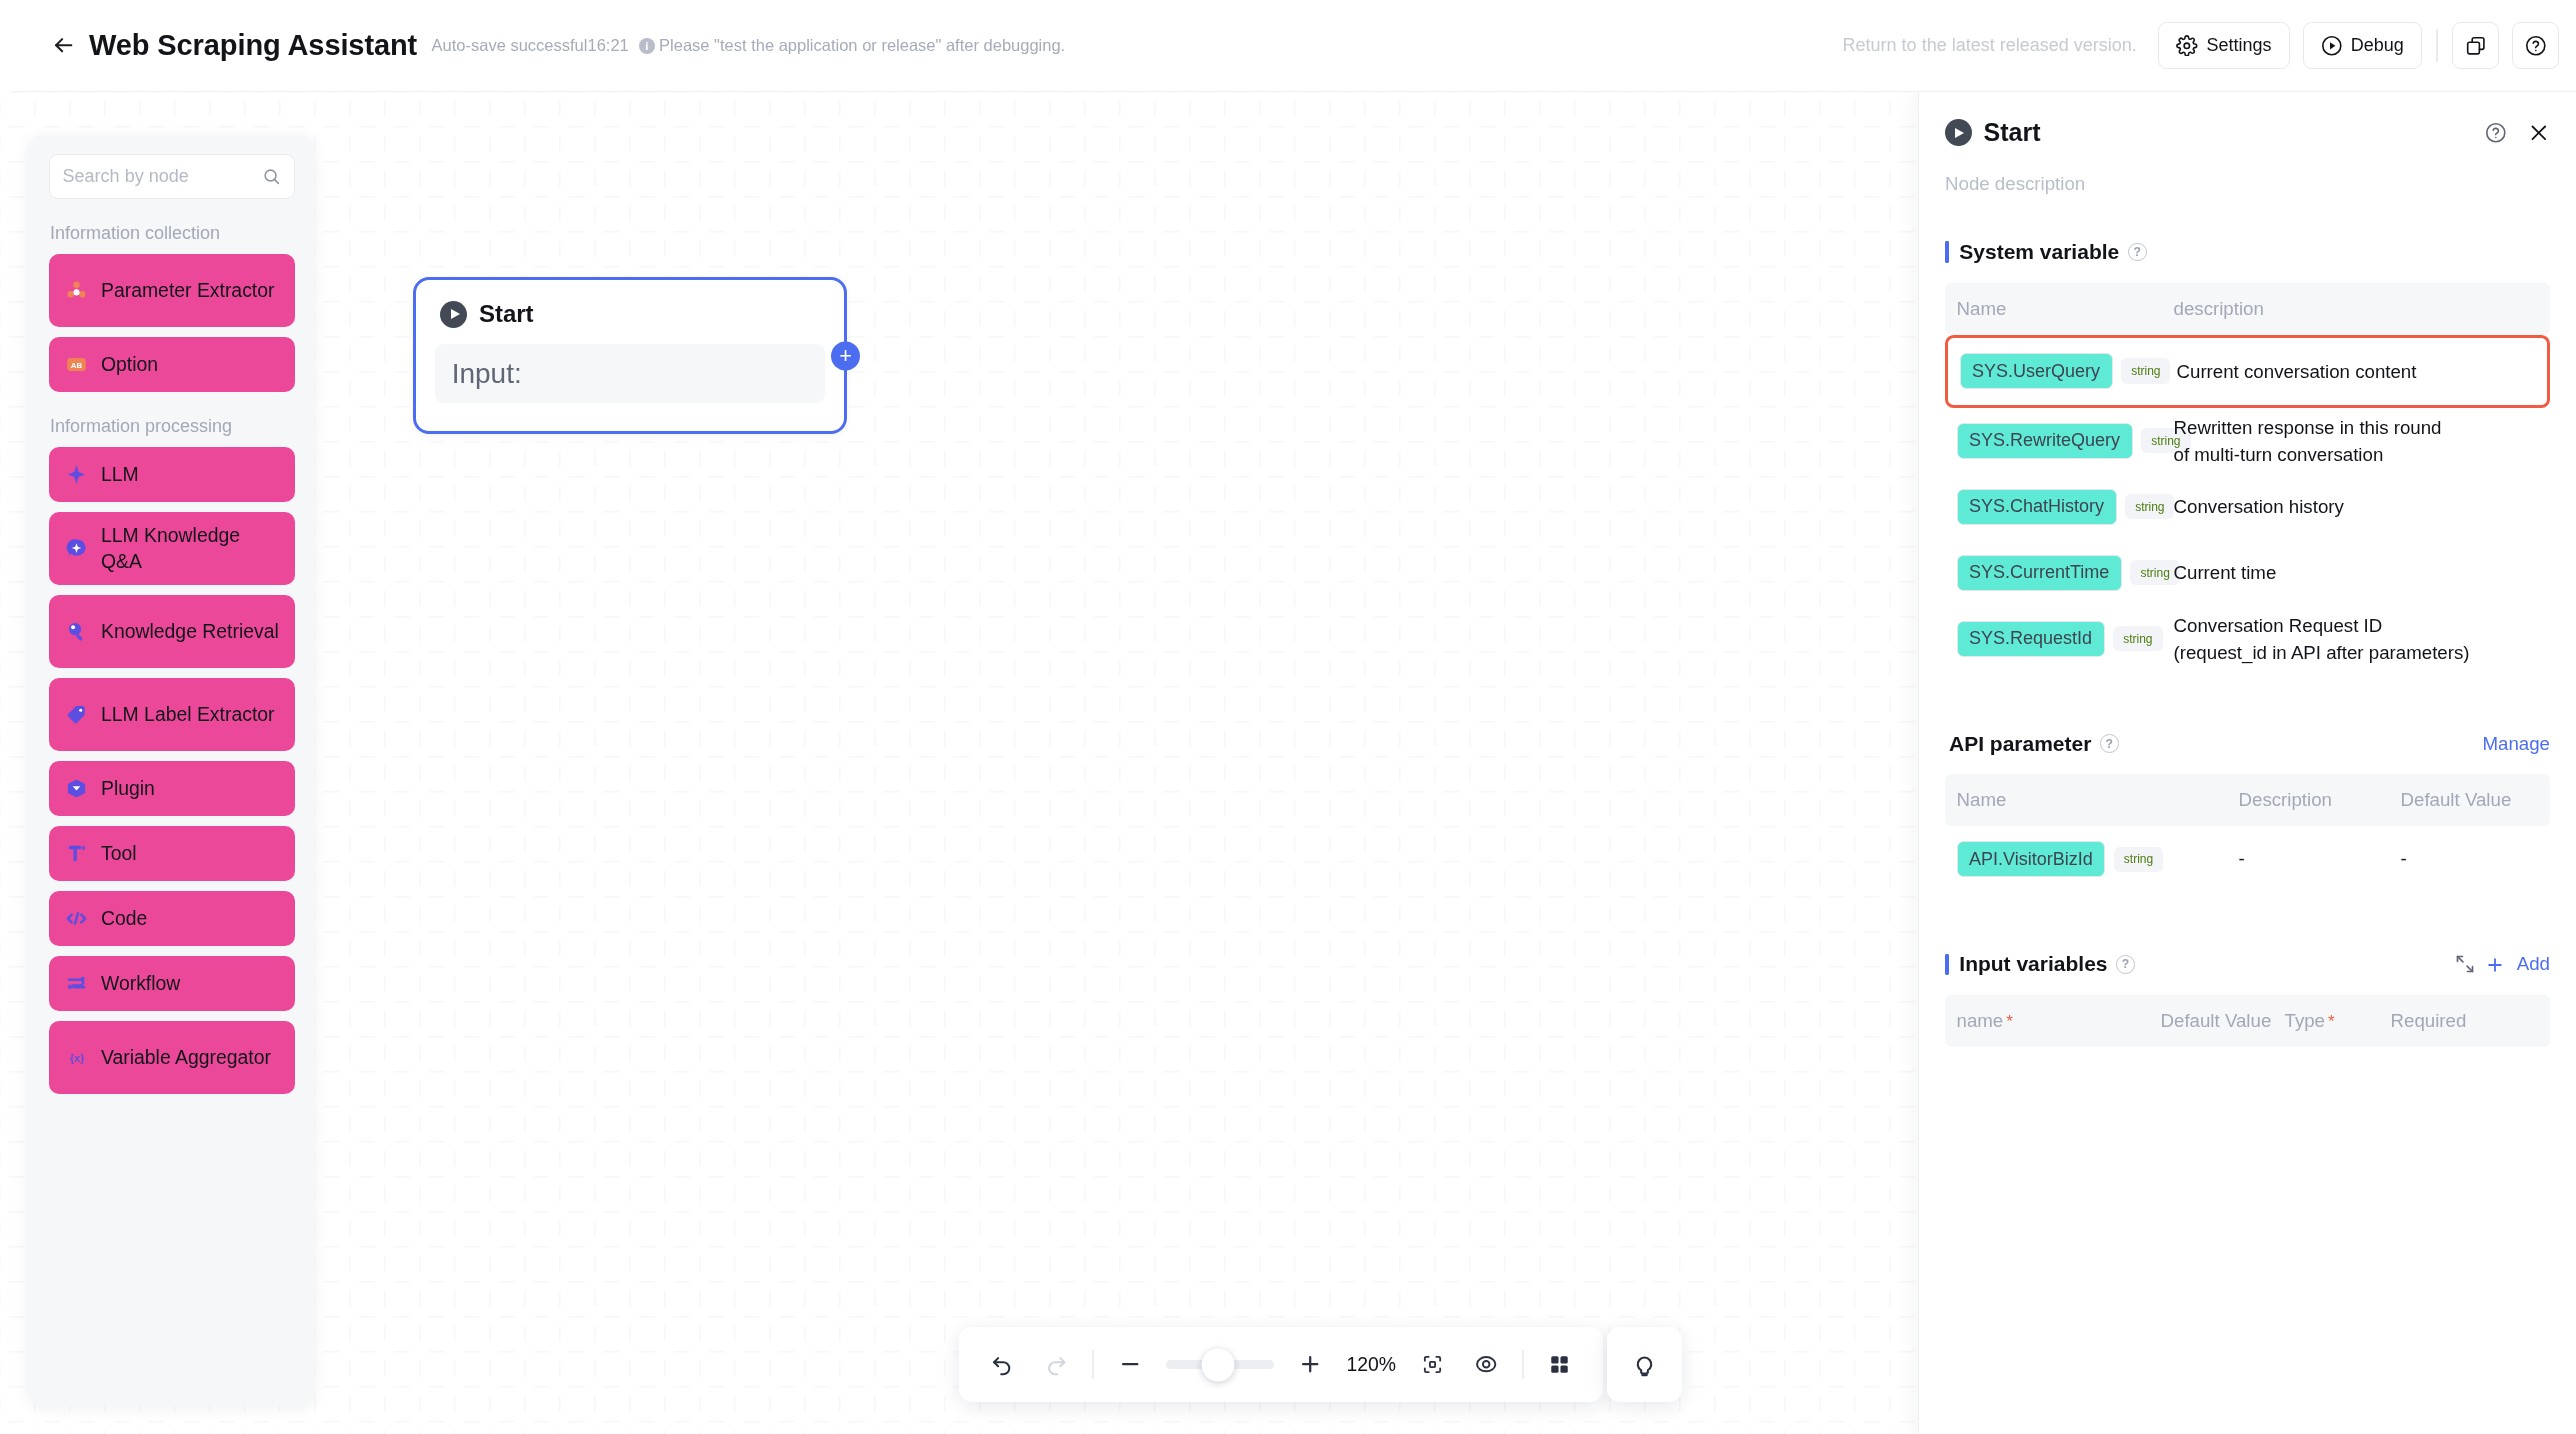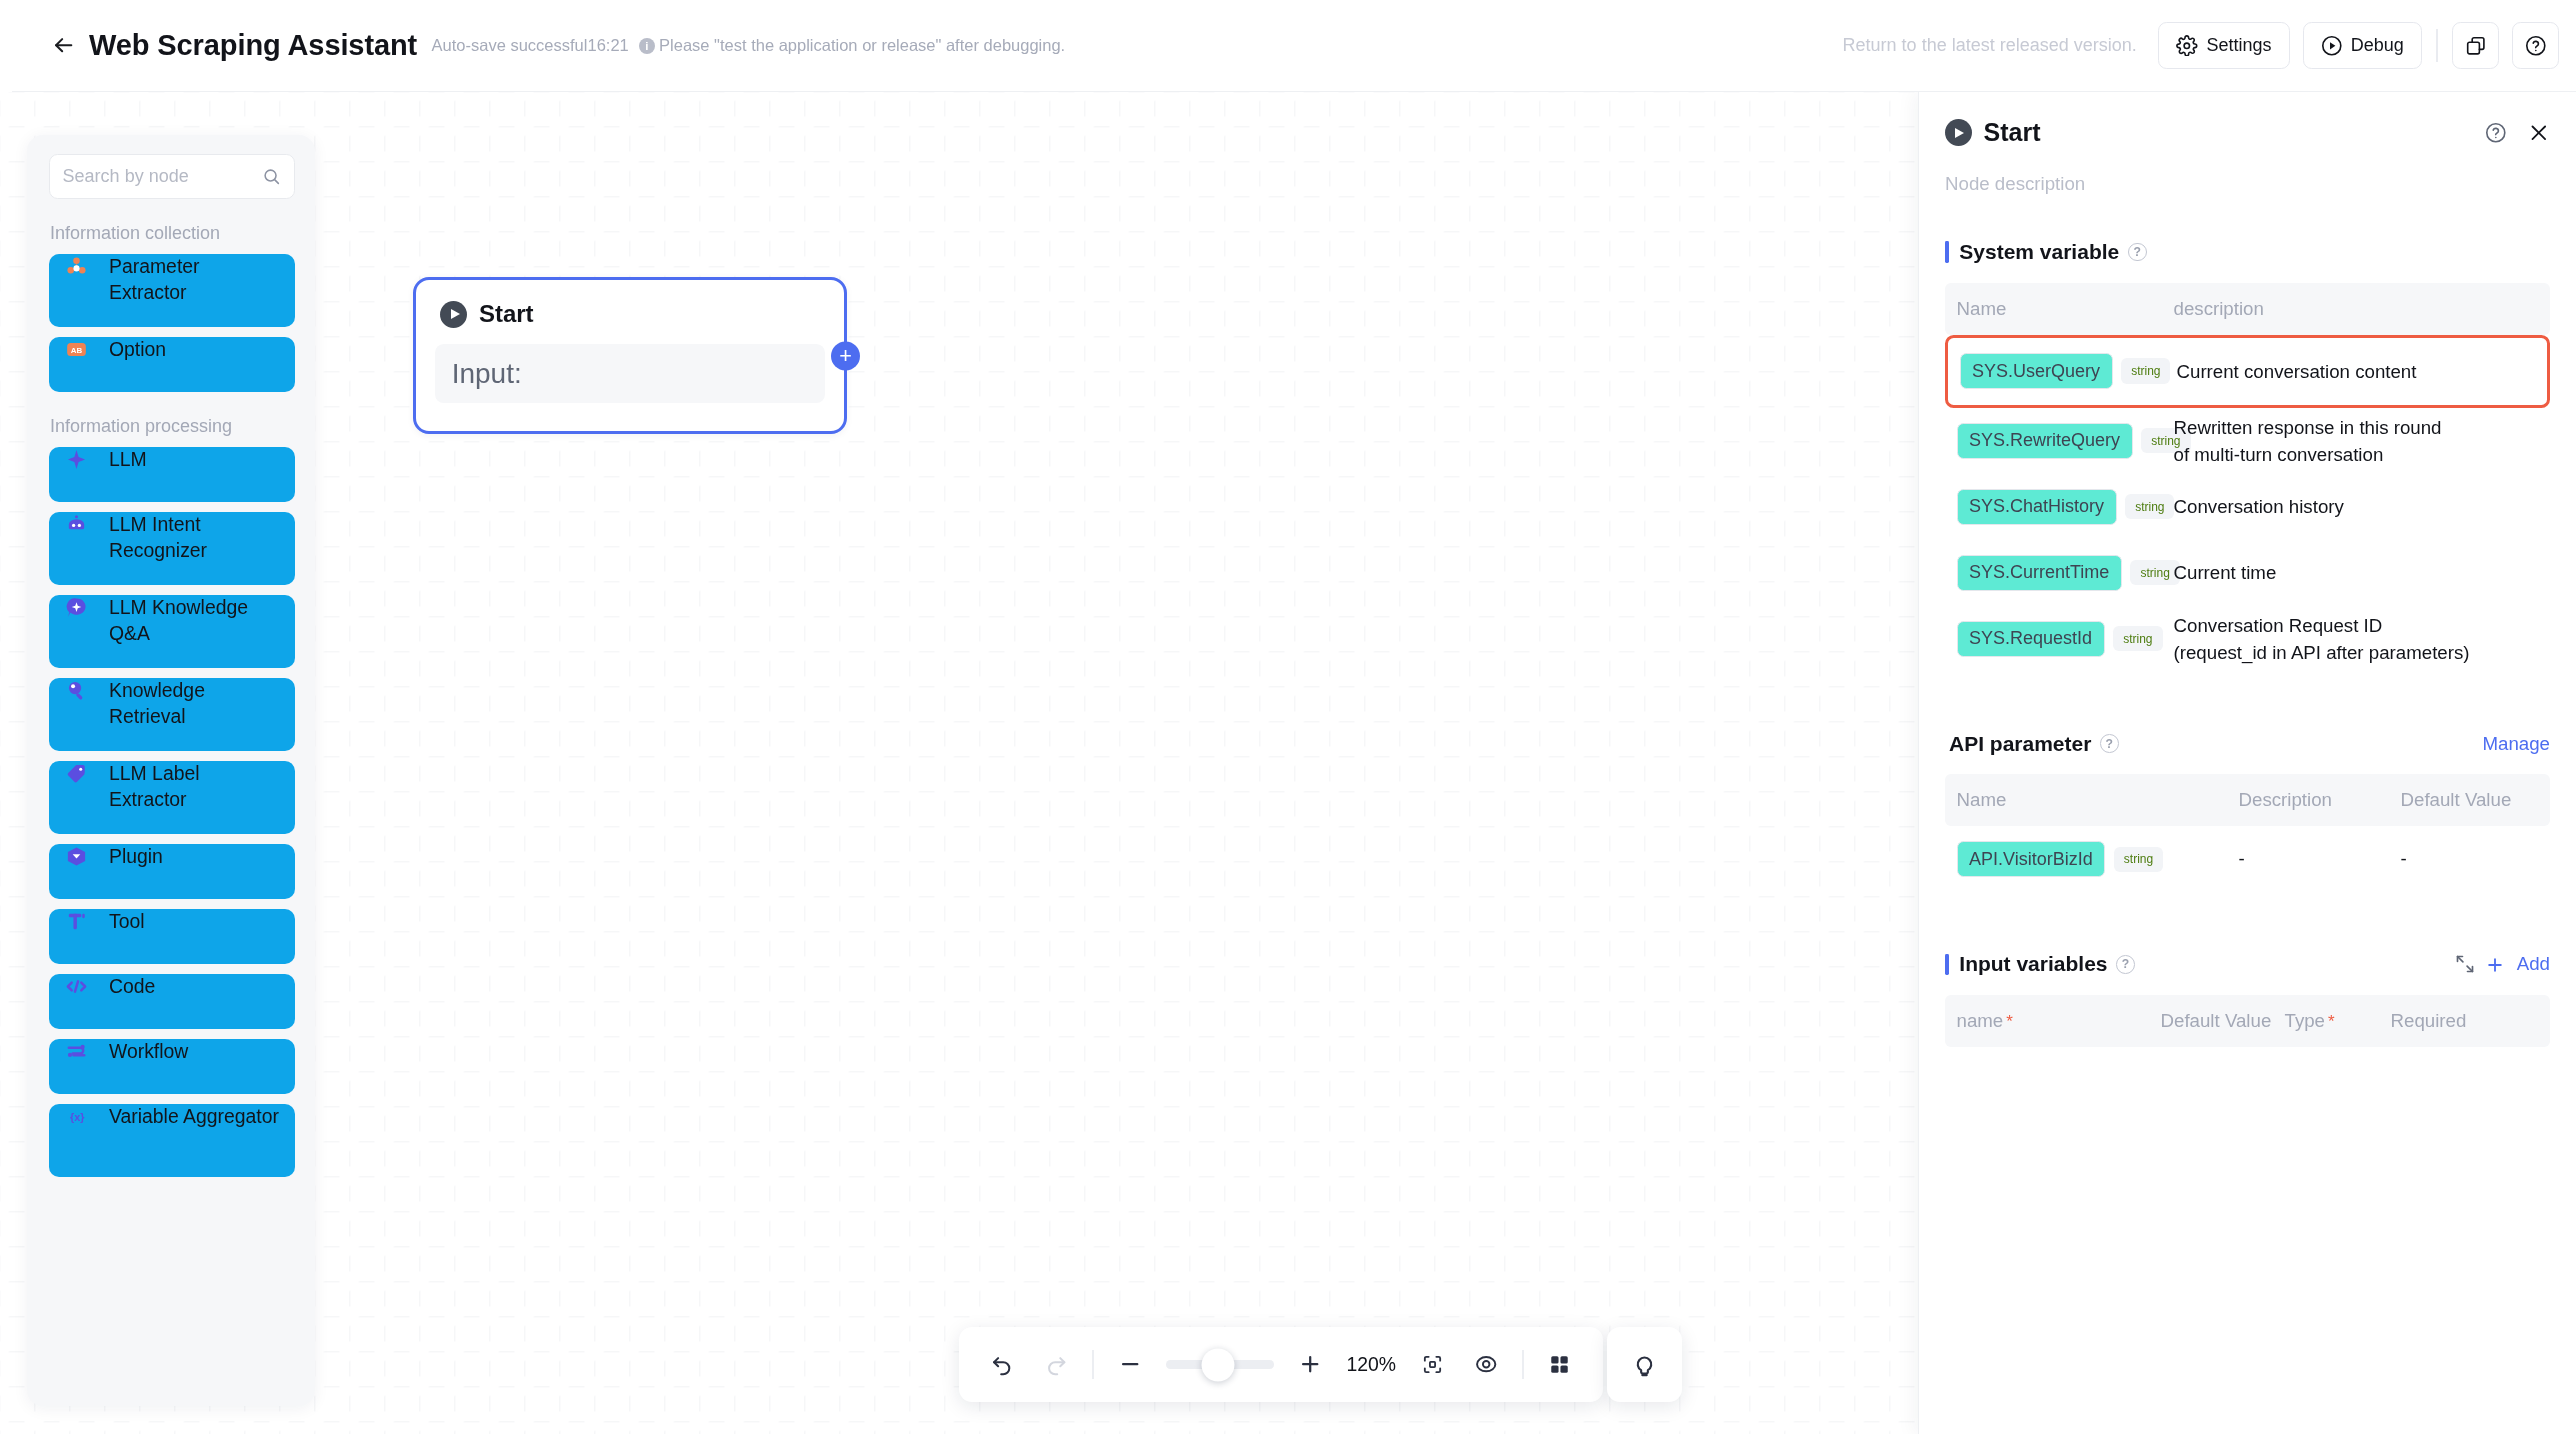--- a/index.html
+++ b/index.html
@@ -155,22 +155,22 @@
     font-size: 18px; color: #12141a; width: 100%;
     font-family: "Liberation Sans", sans-serif;
   }
   .search-wrap input::placeholder { color: #b5b9c4; }
   .group-title {
     font-size: 18px; color: #a3a8b6;
     padding: 0 23px; margin-top: 24.4px; margin-bottom: 10px;
   }
   .node-list { padding: 0 20px 0 21.6px; }
   .node-card {
-    background: #0ea5e9; border-radius: 10px;
-    display: flex; align-items: flex-start; gap: 20px;
+    background: #ec4899; border-radius: 10px;
+    display: flex; align-items: center; gap: 12px;
     padding: 0 16px;
     min-height: 55px;
     margin-bottom: 10px;
     cursor: grab;
   }
   .node-card.two-line { min-height: 73px; }
   .node-card-label {
     font-size: 19.4px; color: #12141a; line-height: 1.32;
   }
   .node-ico { width: 24.4px; height: 24.4px; flex: none; display: flex; align-items: center; justify-content: center; }
@@ -395,31 +395,20 @@
 
     <div class="node-card">
       <span class="node-ico">
         <svg width="23" height="23" viewBox="0 0 24 24" fill="#5b4ee0">
           <path d="M12 2 L14.2 9.3 L21 12 L14.2 14.7 L12 22 L9.8 14.7 L3 12 L9.8 9.3 Z"></path>
         </svg>
       </span>
       <span class="node-card-label">LLM</span>
     </div>
 
-    <div class="node-card two-line">
-      <span class="node-ico">
-        <svg width="23" height="23" viewBox="0 0 24 24">
-          <circle cx="12" cy="4" r="1.6" fill="#5b4ee0"></circle>
-          <path d="M4 12a8 5.5 0 0 1 16 0v3a2 2 0 0 1-2 2H6a2 2 0 0 1-2-2z" fill="#5b4ee0"></path>
-          <circle cx="9" cy="13" r="1.7" fill="#ffffff"></circle>
-            <circle cx="15" cy="13" r="1.7" fill="#ffffff"></circle>
-        </svg>
-      </span>
-      <span class="node-card-label">LLM Intent Recognizer</span>
-    </div>
 
     <div class="node-card two-line">
       <span class="node-ico">
         <svg width="23" height="23" viewBox="0 0 24 24">
           <path d="M12 2.5a9.5 8.5 0 1 1-6.3 14.9L3 21.5l1.6-4.4A8.5 8.5 0 0 1 12 2.5z" fill="#5b4ee0"></path>
           <path d="M12 6.4 L13.3 10.2 L17 11.5 L13.3 12.8 L12 16.6 L10.7 12.8 L7 11.5 L10.7 10.2 Z" fill="#ffffff"></path>
         </svg>
       </span>
       <span class="node-card-label">LLM Knowledge Q&amp;A</span>
     </div>

